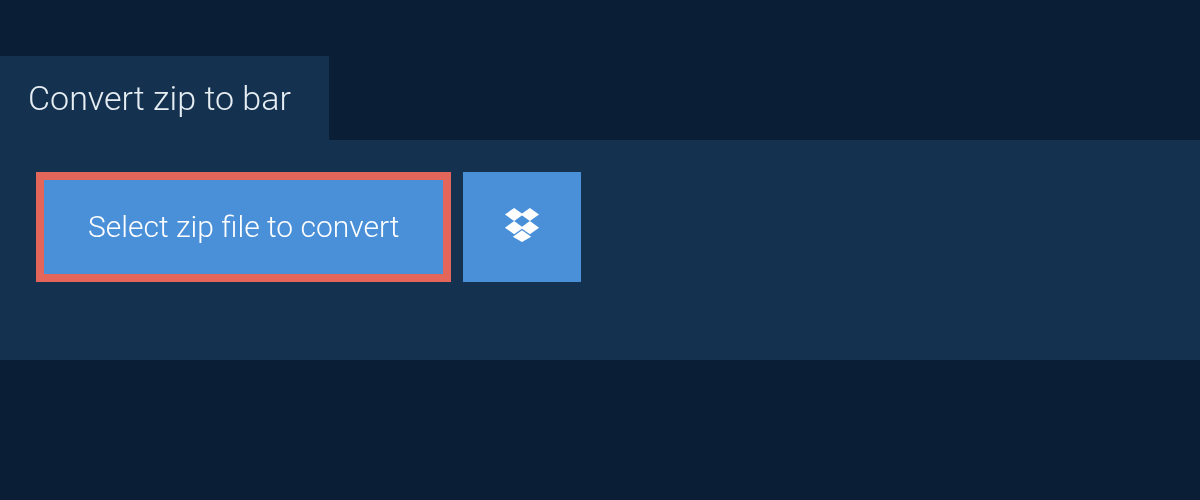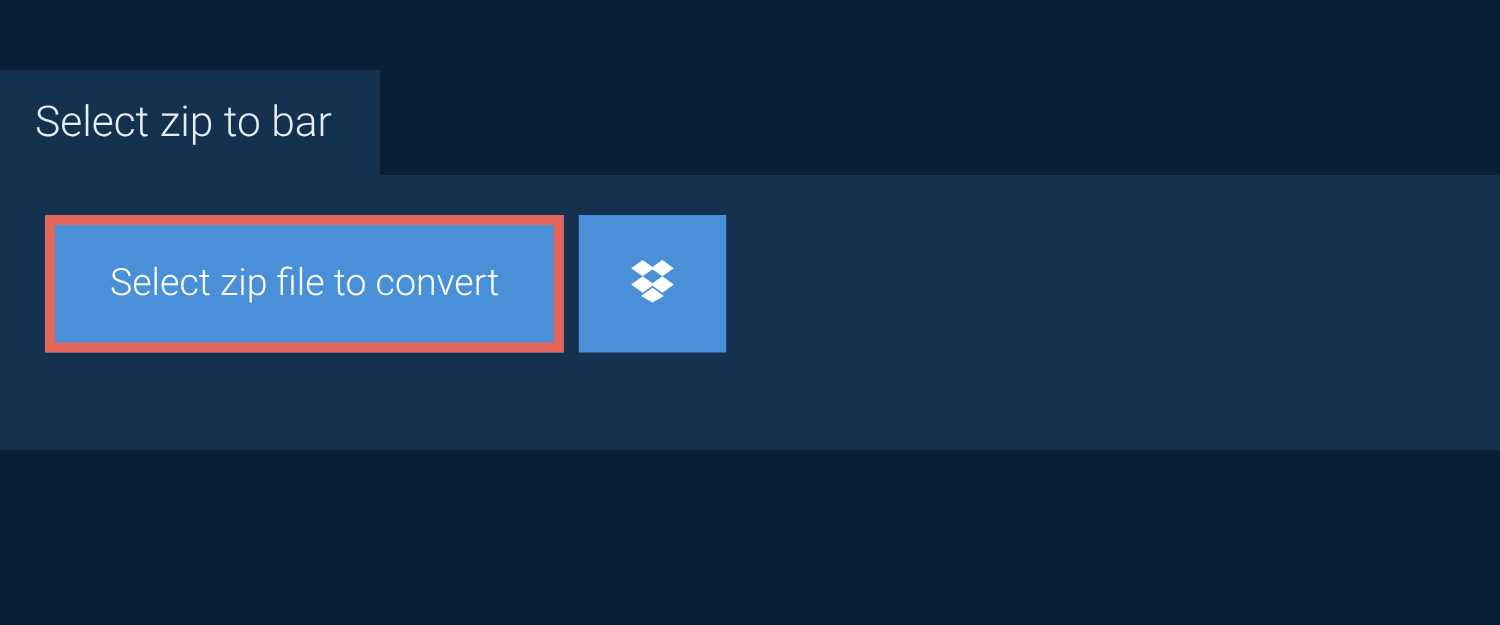--- a/index.html
+++ b/index.html
@@ -71,21 +71,21 @@
       height: 42px;
       fill: #ffffff;
     }
   </style>
 </head>
 <body>
 
 <div class="stage">
 
   <div class="tab">
-    <span>Select zip to bar</span>
+    <span>Convert zip to bar</span>
   </div>
 
   <div class="panel">
     <div class="actions">
 
       <div class="select-btn">
         <span>Select zip file to convert</span>
       </div>
 
       <div class="dropbox-btn">

